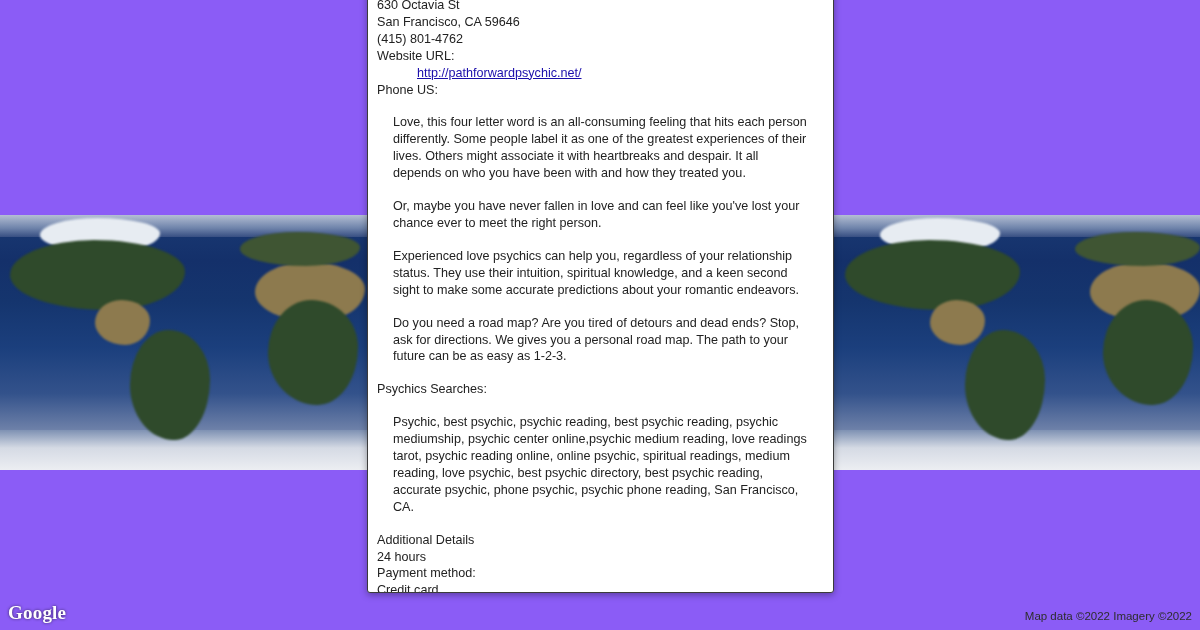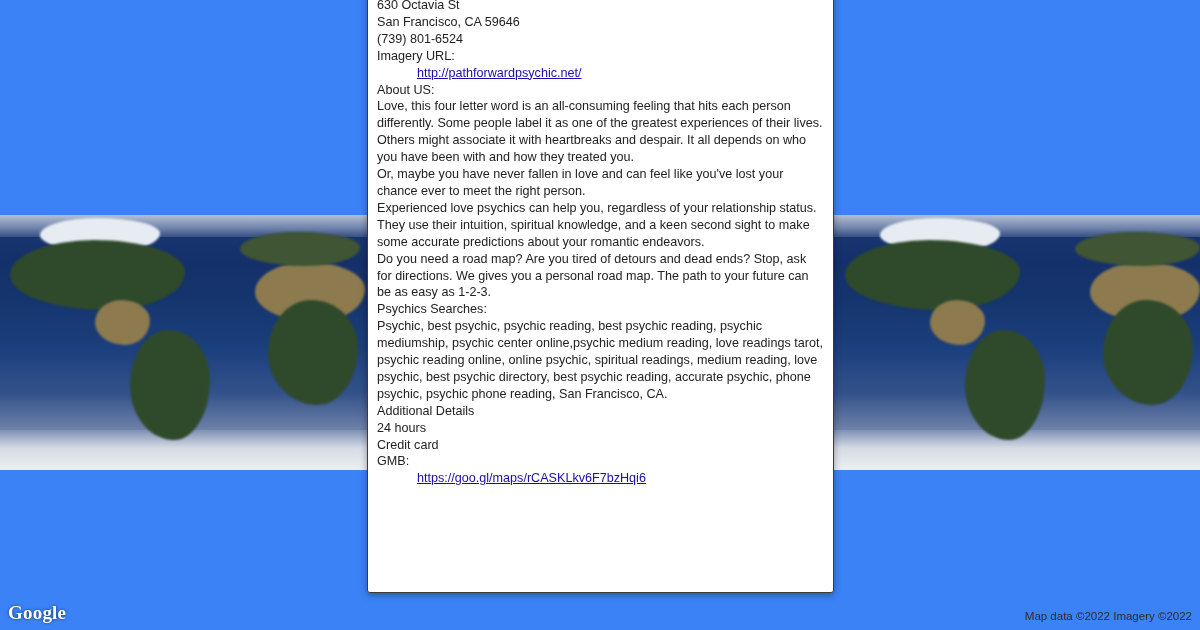--- a/index.html
+++ b/index.html
@@ -14,21 +14,21 @@
     font-family: "Liberation Sans", sans-serif;
     position: relative;
   }
 
   
   #map-canvas {
     position: absolute;
     left: 0; top: 0;
     width: 1200px;
     height: 630px;
-    background: #3b82f6;
+    background: #8b5cf6;
     overflow: hidden;
   }
   .map-ocean {
     position: absolute;
     left: 0;
     top: 215px;
     width: 1200px;
     height: 255px;
     background: linear-gradient(180deg,
       #1a3a74 0%,
@@ -111,21 +111,21 @@
   #info-body {
     font-size: 12.6px;
     line-height: 16.9px;
     color: #222222;
   }
   #info-body .line {
     margin: 0;
     padding: 0;
   }
   #info-body .para {
-    margin: 0;
+    margin: 16px;
     padding: 0;
   }
   #info-body a {
     color: #1a0dab;
     text-decoration: underline;
     padding-left: 40px;
   }
 </style>
 </head>
 <body>
@@ -153,29 +153,30 @@
   <div class="land dark" style="left:1075px; top:232px; width:125px; height:34px;"></div>
 
   <div id="google-logo">Google</div>
   <div id="map-attribution">Map data ©2022 Imagery ©2022</div>
 </div>
 
 <div id="info-window">
   <div id="info-body">
     <p class="line">630 Octavia St</p>
     <p class="line">San Francisco, CA 59646</p>
-    <p class="line">(739) 801-6524</p>
-    <p class="line">Imagery URL:</p>
+    <p class="line">(415) 801-4762</p>
+    <p class="line">Website URL:</p>
     <p class="line"><a href="#">http://pathforwardpsychic.net/</a></p>
-    <p class="line">About US:</p>
+    <p class="line">Phone US:</p>
     <p class="para">Love, this four letter word is an all-consuming feeling that hits each person differently. Some people label it as one of the greatest experiences of their lives. Others might associate it with heartbreaks and despair. It all depends on who you have been with and how they treated you.</p>
     <p class="para">Or, maybe you have never fallen in love and can feel like you've lost your chance ever to meet the right person.</p>
     <p class="para">Experienced love psychics can help you, regardless of your relationship status. They use their intuition, spiritual knowledge, and a keen second sight to make some accurate predictions about your romantic endeavors.</p>
     <p class="para">Do you need a road map? Are you tired of detours and dead ends? Stop, ask for directions. We gives you a personal road map. The path to your future can be as easy as 1-2-3.</p>
     <p class="line">Psychics Searches:</p>
     <p class="para">Psychic, best psychic, psychic reading, best psychic reading, psychic mediumship, psychic center online,psychic medium reading, love readings tarot, psychic reading online, online psychic, spiritual readings, medium reading, love psychic, best psychic directory, best psychic reading, accurate psychic, phone psychic, psychic phone reading, San Francisco, CA.</p>
     <p class="line">Additional Details</p>
     <p class="line">24 hours</p>
+    <p class="line">Payment method:</p>
     <p class="line">Credit card</p>
     <p class="line">GMB:</p>
     <p class="line"><a href="#">https://goo.gl/maps/rCASKLkv6F7bzHqi6</a></p>
   </div>
 </div>
 
 </body></html>

